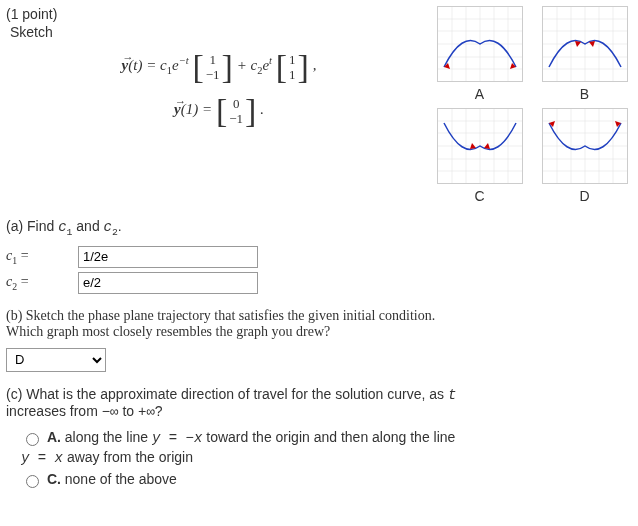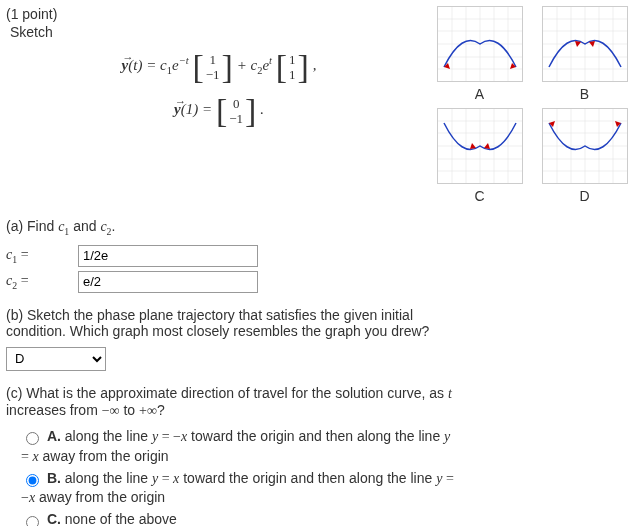--- a/index.html
+++ b/index.html
@@ -3,21 +3,21 @@
 <meta charset="utf-8">
 <style>
   body {
     font-family: Arial, Helvetica, sans-serif;
     font-size: 14px;
     color: #333;
     margin: 6px;
     width: 626px;
     background: #fff;
   }
-  .math { font-family: Liberation Serif, serif; font-style: italic; }
+  .math { font-family: Liberation Mono, monospace; font-style: italic; }
   .math .up { font-style: normal; }
   sub { font-style: normal; font-size: 0.7em; }
   sup { font-size: 0.7em; }
   .top-row { display: flex; }
   .left-col { flex: 1; }
   .right-col { width: 200px; }
   .equations { text-align: center; margin: 10px 0 20px 0; font-family: "Times New Roman", serif; font-style: italic; font-size: 15px; }
   .vec { position: relative; display: inline-block; }
   .vec::before { content: "\2192"; position: absolute; top: -0.65em; left: 0.05em; font-style: normal; font-size: 0.75em; }
   .bracket-wrap { display: inline-flex; align-items: center; vertical-align: middle; }
@@ -204,37 +204,33 @@
 
 <div class="input-row">
   <span class="lbl"><span>c<sub>1</sub></span> <span style="font-style:normal;">=</span></span>
   <input type="text" value="1/2e" style="">
 </div>
 <div class="input-row">
   <span class="lbl"><span>c<sub>2</sub></span> <span style="font-style:normal;">=</span></span>
   <input type="text" value="e/2" style="">
 </div>
 
-<div class="part" style="max-width:440px;">(b) Sketch the phase plane trajectory that satisfies the given initial condition. Which graph most closely resembles the graph you drew?</div>
+<div class="part" style="max-width:440px;font-family:Liberation Serif, serif;">(b) Sketch the phase plane trajectory that satisfies the given initial condition. Which graph most closely resembles the graph you drew?</div>
 <div>
   <select>
     <option>D</option>
   </select>
 </div>
 
 <div class="part" style="max-width:470px;">
   (c) What is the approximate direction of travel for the solution curve, as <span class="math">t</span> increases from <span class="math"><span class="up">−∞</span></span> to <span class="math"><span class="up">+∞</span></span>?
 </div>
 
 <div class="choices" style="max-width:470px;">
   <label>
     <input type="radio" name="dir" style="">
     <b>A.</b> along the line <span class="math">y <span class="up">=</span> <span class="up">−</span>x</span> toward the origin and then along the line <span class="math">y <span class="up">=</span> x</span> away from the origin
   </label>
   <label>
-    <input type="radio" name="dir" checked="" style="">
-    <b>B.</b> along the line <span class="math">y <span class="up">=</span> x</span> toward the origin and then along the line <span class="math">y <span class="up">=</span> <span class="up">−</span>x</span> away from the origin
-  </label>
-  <label>
     <input type="radio" name="dir" style="">
     <b>C.</b> none of the above
   </label>
 </div>
 
 </body></html>

